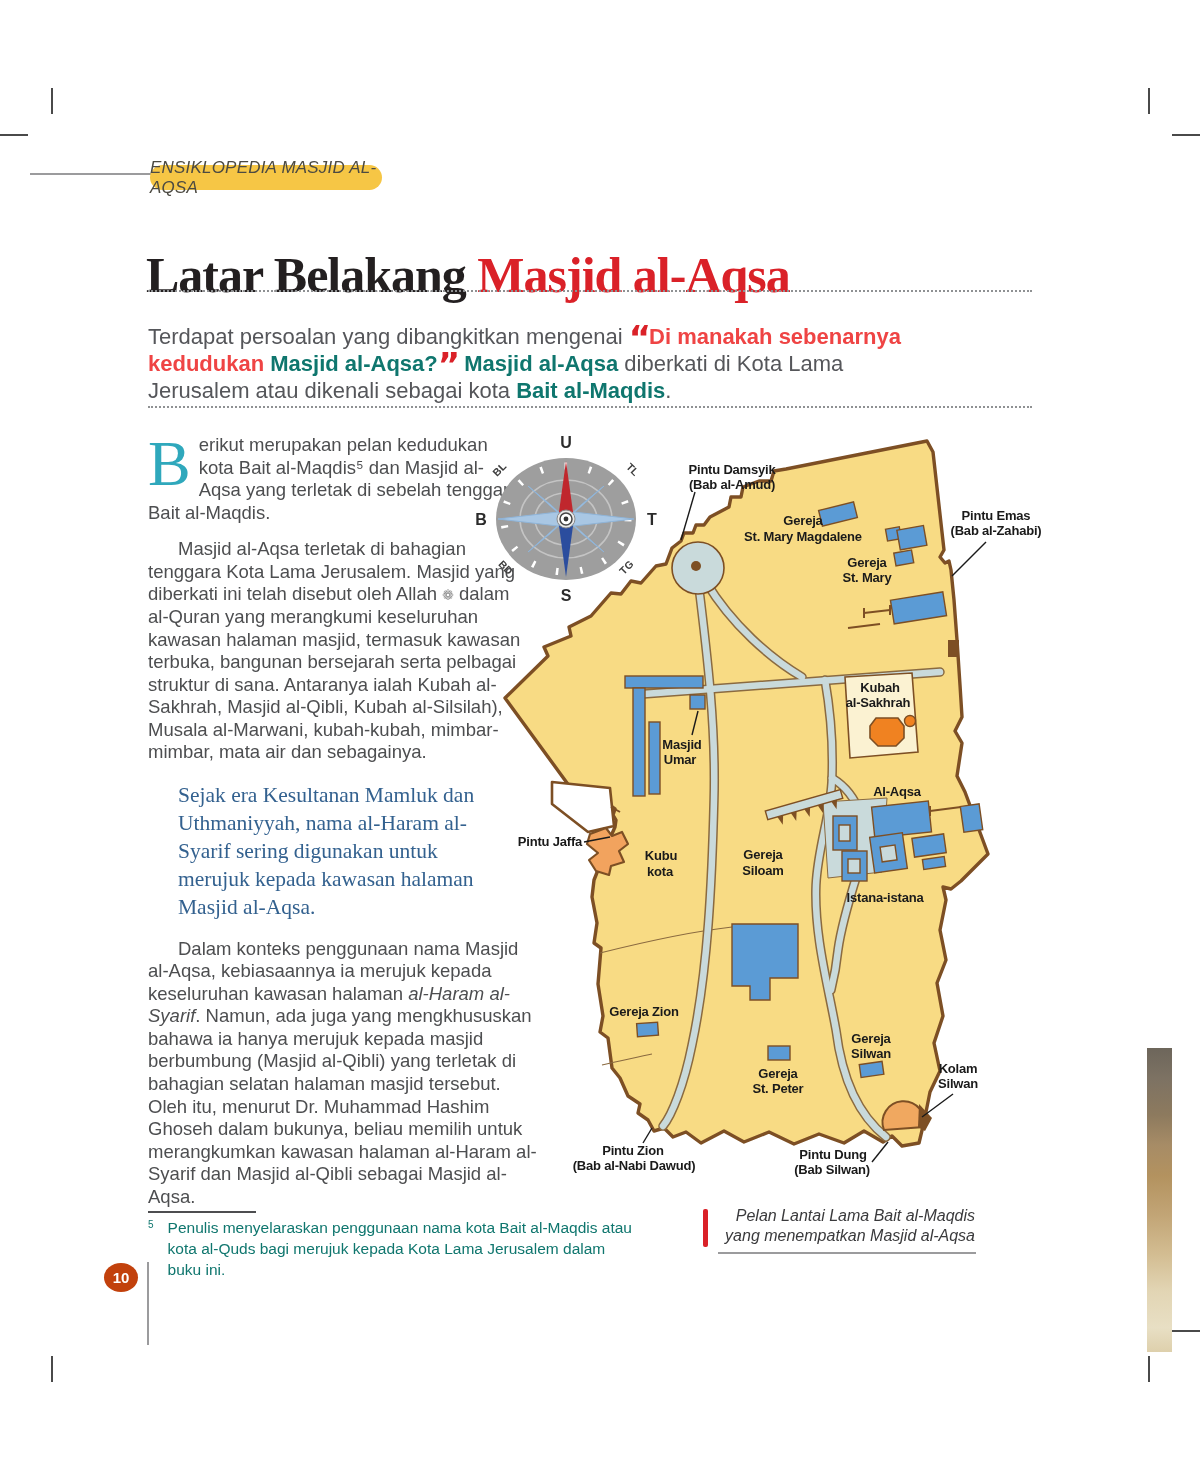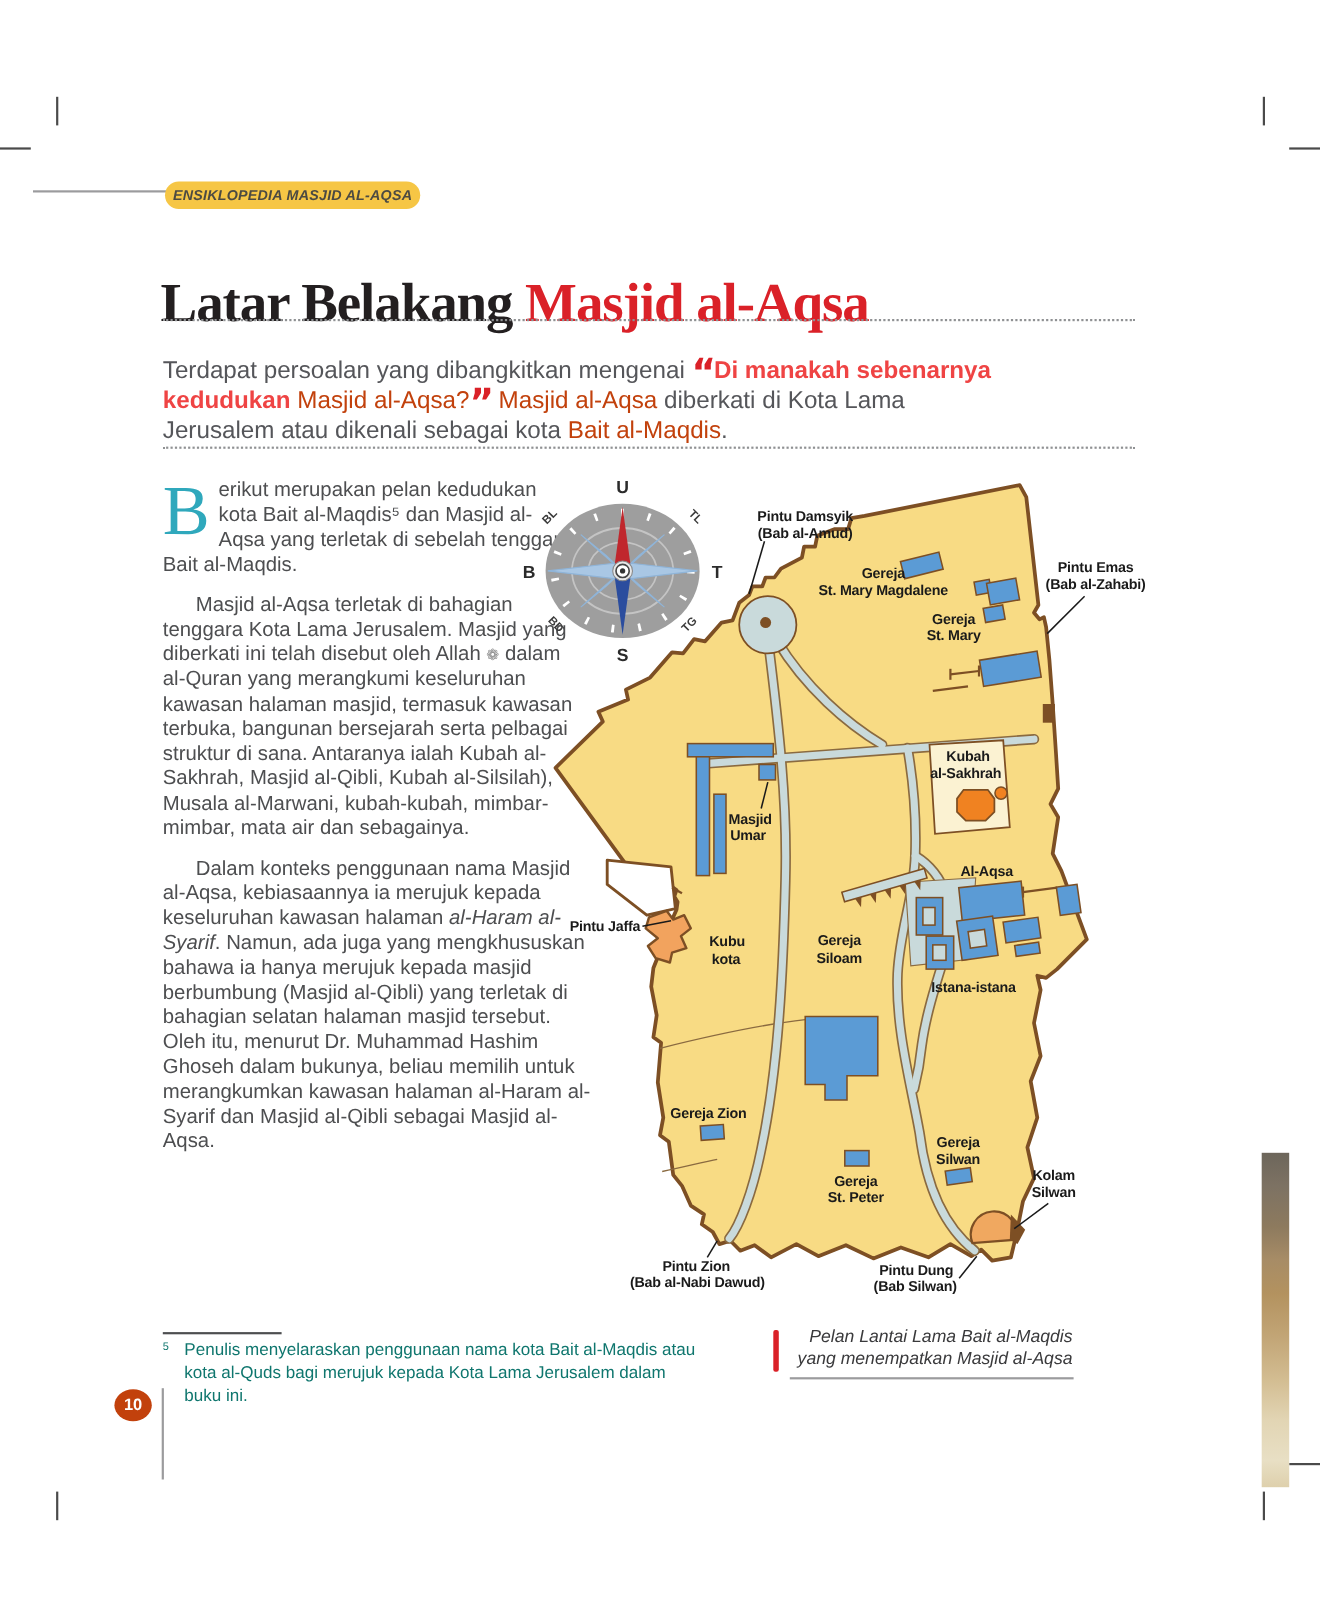--- a/index.html
+++ b/index.html
@@ -4,31 +4,31 @@
 <style>
   html,body{margin:0;padding:0;}
   body{width:1200px;height:1471px;position:relative;background:#ffffff;overflow:hidden;
        font-family:"Liberation Sans","DejaVu Sans",sans-serif;}
   
   .crop{position:absolute;background:#4a4a4a;}
   
   .header-rule{position:absolute;left:30px;top:173px;width:128px;height:2px;background:#9b9b9d;}
   .header-pill{position:absolute;left:150px;top:165px;width:232px;height:25px;background:#f6c645;
       border-radius:13px;display:flex;align-items:center;justify-content:center;}
-  .header-pill span{font-style:italic;font-size:13px;color:#4c4a42;letter-spacing:.2px;font-weight:700;}
+  .header-pill span{font-style:italic;font-size:17px;color:#4c4a42;letter-spacing:.2px;font-weight:400;}
   
   .title{position:absolute;left:146px;top:212px;font-family:"Liberation Serif","DejaVu Serif",serif;
       font-weight:bold;font-size:50px;letter-spacing:-1px;white-space:nowrap;}
   .title .t-black{color:#231f20;}
   .title .t-red{color:#da2128;}
   .dotted{position:absolute;left:148px;width:884px;border-top:2px dotted #8f9193;height:0;}
   
   .intro{position:absolute;left:148px;top:302px;width:910px;font-size:22px;line-height:1.22;color:#55565a;}
   .intro .b{font-weight:bold;color:#ef4444;}
-  .intro .r{font-weight:normal;color:#c2410c;}
+  .intro .r{font-weight:bold;color:#0f766e;}
   .intro .q{font-weight:bold;color:#da2128;font-size:34px;line-height:0;position:relative;top:6px;
       font-family:"DejaVu Sans",sans-serif;letter-spacing:-2px;}
   
   .left-col{position:absolute;left:148px;top:434px;width:378px;color:#4d4e50;font-size:18.5px;line-height:1.22;}
   .dropcap{float:left;font-family:"Liberation Serif","DejaVu Serif",serif;color:#2fa8bc;
       font-size:64px;line-height:.82;padding:4px 8px 0 0;}
   .para{margin:0 0 14px 0;}
   .para.indent{text-indent:30px;}
   .honorific{font-size:14px;color:#8a8a8a;}
   .pull-quote{margin:18px 0 16px 30px;width:336px;font-family:"Liberation Serif","DejaVu Serif",serif;
@@ -82,20 +82,21 @@
 <div class="dotted" style="top:290px;"></div>
 
 <p class="intro"><span>Terdapat persoalan yang dibangkitkan mengenai </span><span class="q">“</span><span class="b">Di manakah sebenarnya</span><br>
 <span class="b">kedudukan </span><span class="r">Masjid al-Aqsa?</span><span class="q">”</span><span class="r"> Masjid al-Aqsa</span><span> diberkati di Kota Lama</span><br>
 <span>Jerusalem atau dikenali sebagai kota </span><span class="r">Bait al-Maqdis</span><span>.</span></p>
 <div class="dotted" style="top:406px;"></div>
 
 <div class="left-col">
   <p class="para"><span class="dropcap">B</span><span>erikut merupakan pelan kedudukan kota Bait al-Maqdis⁵ dan Masjid al-Aqsa yang terletak di sebelah tenggara Bait al-Maqdis.</span></p>
   <p class="para indent" style="clear:both;"><span>Masjid al-Aqsa terletak di bahagian tenggara Kota Lama Jerusalem. Masjid yang diberkati ini telah disebut oleh Allah </span><span class="honorific">❁</span><span> dalam al-Quran yang merangkumi keseluruhan kawasan halaman masjid, termasuk kawasan terbuka, bangunan bersejarah serta pelbagai struktur di sana. Antaranya ialah Kubah al-Sakhrah, Masjid al-Qibli, Kubah al-Silsilah), Musala al-Marwani, kubah-kubah, mimbar-mimbar, mata air dan sebagainya.</span></p>
+  <p class="pull-quote">Sejak era Kesultanan Mamluk dan Uthmaniyyah, nama al-Haram al-Syarif sering digunakan untuk merujuk kepada kawasan halaman Masjid al-Aqsa.</p>
   <p class="para indent p3"><span>Dalam konteks penggunaan nama Masjid al-Aqsa, kebiasaannya ia merujuk kepada keseluruhan kawasan halaman </span><span class="ital">al-Haram al-Syarif</span><span>. Namun, ada juga yang mengkhususkan bahawa ia hanya merujuk kepada masjid berbumbung (Masjid al-Qibli) yang terletak di bahagian selatan halaman masjid tersebut. Oleh itu, menurut Dr. Muhammad Hashim Ghoseh dalam bukunya, beliau memilih untuk merangkumkan kawasan halaman al-Haram al-Syarif dan Masjid al-Qibli sebagai Masjid al-Aqsa.</span></p>
 </div>
 
 <div class="fn-rule"></div>
 <div class="footnote"><span class="fn-num">5</span><span class="fn-body">Penulis menyelaraskan penggunaan nama kota Bait al-Maqdis atau kota al-Quds bagi merujuk kepada Kota Lama Jerusalem dalam buku ini.</span></div>
 
 <div class="page-badge">
     <span>10</span>
   </div>
 <div class="side-line"></div>

